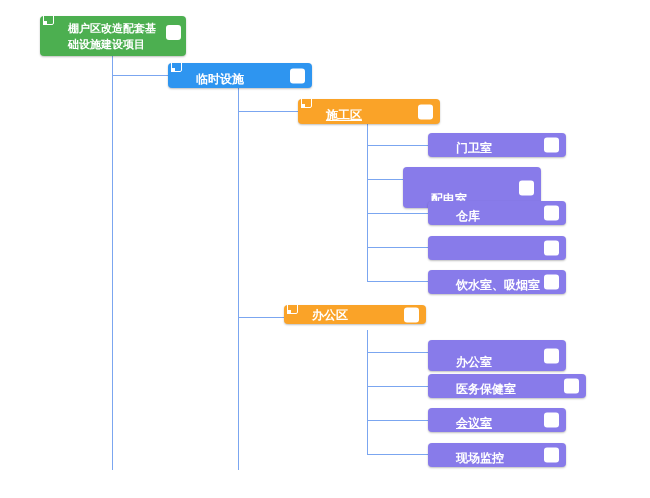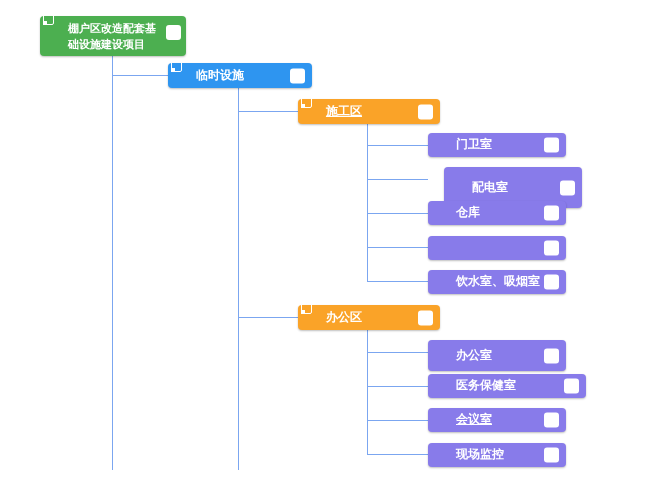--- a/index.html
+++ b/index.html
@@ -7,21 +7,21 @@
     position:relative; width:650px; height:498px; background:#ffffff; overflow:hidden;
     font-family:"DejaVu Sans","Liberation Sans",sans-serif;
   }
   
   .vline, .hline { position:absolute; background:var(--color-connector,#7ba6f0); }
   .vline { width:1px; }
   .hline { height:1px; }
   
   .node {
     position:absolute; box-sizing:border-box; border-radius:4px; color:#ffffff;
-    display:flex; align-items:center; font-size:12px; font-weight:600;
+    display:flex; align-items:flex-end; font-size:12px; font-weight:600;
     box-shadow:0 1px 2px rgba(0,0,0,0.25);
   }
   .node-root   { background:var(--color-root,#4caf50);   }
   .node-branch { background:var(--color-branch,#2e95f0); }
   .node-group  { background:var(--color-group,#faa328);  }
   .node-leaf   { background:var(--color-leaf,#887bea);   }
   .node .label { display:block; line-height:1.3; }
   .pad-wide  .label { padding-left:28px; padding-right:26px; }
   .pad-narrow .label { padding-left:28px; padding-right:26px; }
   .node-root { font-size:11px; align-items:flex-start; }
@@ -76,32 +76,32 @@
     <span class="label">临时设施</span>
     <span class="sq"></span>
   </div>
 
   <div class="node node-group pad-narrow u" style="left:298px;top:99px;width:142px;height:25px">
     <span class="corner-icon"></span>
     <span class="label">施工区</span>
     <span class="sq"></span>
   </div>
 
-  <div class="node node-group pad-narrow" style="left:298px;top:305px;width:142px;height:25px">
+  <div class="node node-group pad-narrow" style="left:284px;top:305px;width:142px;height:19px">
     <span class="corner-icon"></span>
     <span class="label">办公区</span>
     <span class="sq"></span>
   </div>
 
   <div class="node node-leaf pad-narrow" style="left:428px;top:133px;width:138px;height:24px">
     <span class="label">门卫室</span>
     <span class="sq"></span>
   </div>
 
-  <div class="node node-leaf pad-narrow" style="left:444px;top:167px;width:138px;height:41px">
+  <div class="node node-leaf pad-narrow" style="left:403px;top:167px;width:138px;height:41px">
     <span class="label">配电室</span>
     <span class="sq"></span>
   </div>
 
   <div class="node node-leaf pad-narrow" style="left:428px;top:201px;width:138px;height:24px">
     <span class="label">仓库</span>
     <span class="sq"></span>
   </div>
 
   <div class="node node-leaf pad-narrow" style="left:428px;top:236px;width:138px;height:24px">

